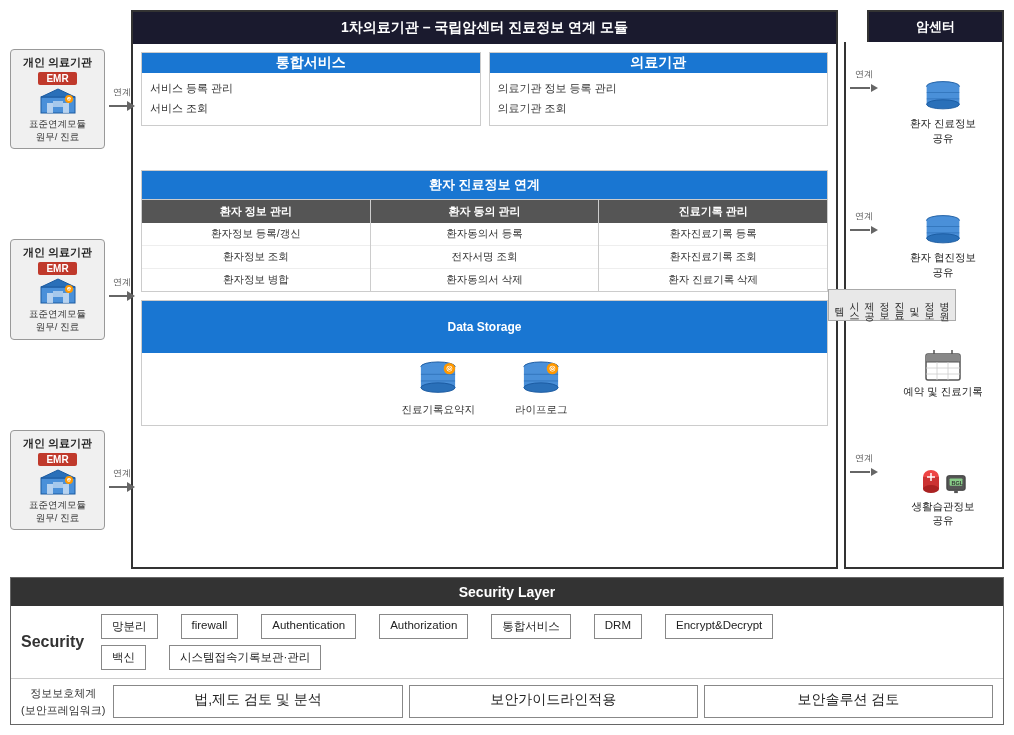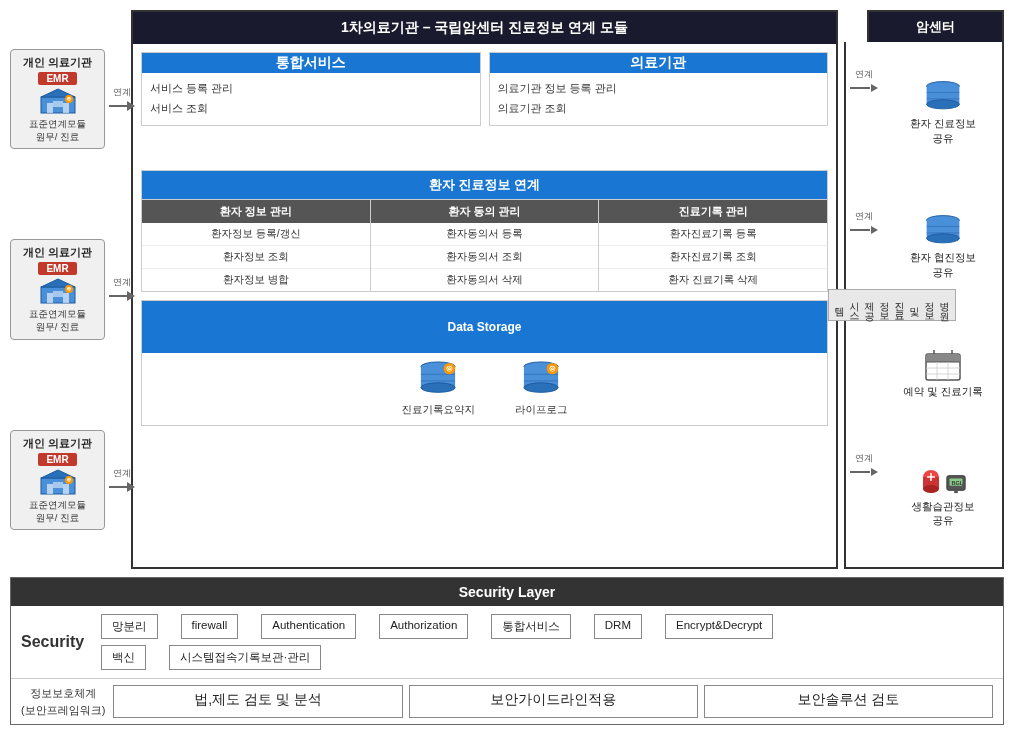--- a/index.html
+++ b/index.html
@@ -440,21 +440,21 @@
               <div class="col-items">
                 <div class="col-item">환자정보 등록/갱신</div>
                 <div class="col-item">환자정보 조회</div>
                 <div class="col-item">환자정보 병합</div>
               </div>
             </div>
             <div class="patient-col">
               <div class="col-header">환자 동의 관리</div>
               <div class="col-items">
                 <div class="col-item">환자동의서 등록</div>
-                <div class="col-item">환자동의서 조회</div>
+                <div class="col-item">전자서명 조회</div>
                 <div class="col-item">환자동의서 삭제</div>
               </div>
             </div>
             <div class="patient-col">
               <div class="col-header">진료기록 관리</div>
               <div class="col-items">
                 <div class="col-item">환자진료기록 등록</div>
                 <div class="col-item">환자진료기록 조회</div>
                 <div class="col-item">환자 진료기록 삭제</div>
               </div>

